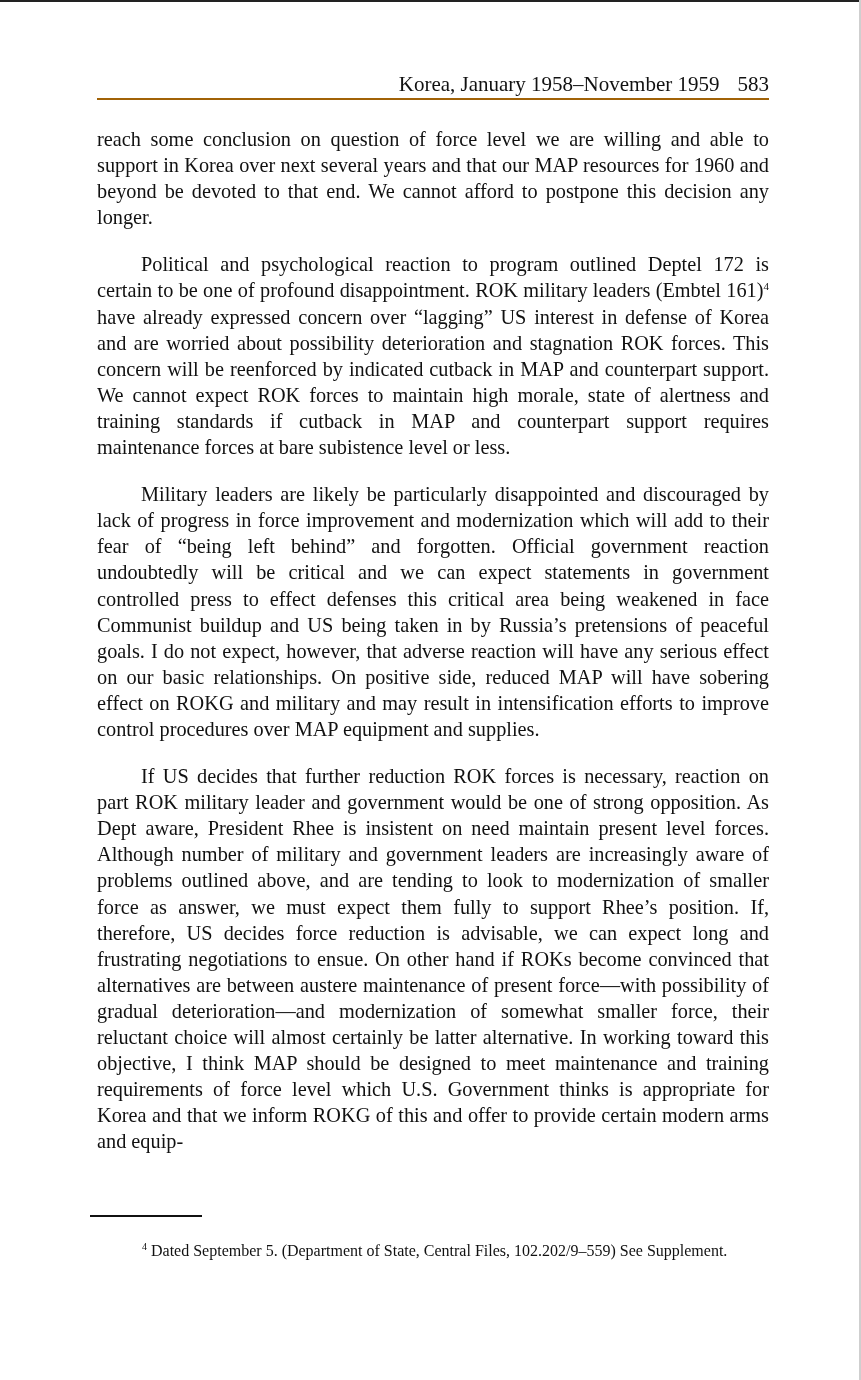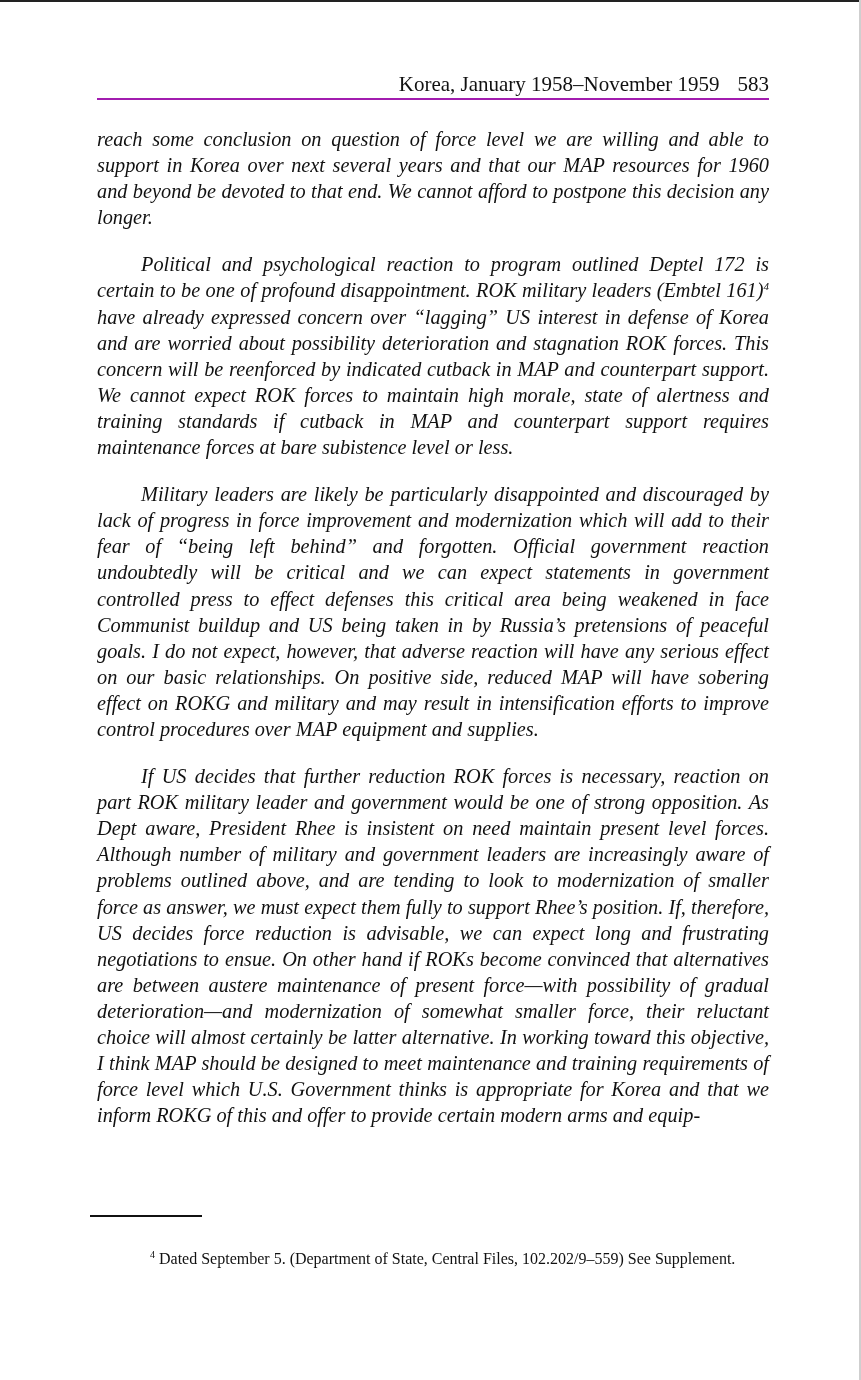--- a/index.html
+++ b/index.html
@@ -10,39 +10,39 @@
     }
     .top-edge {
       position: absolute; left: 0; top: 0; width: 861px; height: 2px; background: #222;
     }
     .right-edge {
       position: absolute; right: 0; top: 0; width: 2px; height: 1380px; background: #cfcfcf;
     }
     .running-head {
       position: absolute; left: 97px; top: 72px; width: 672px;
       text-align: right; font-size: 21px; line-height: 24px;
-      border-bottom: 2px solid #a21caf; padding-bottom: 2px;
+      border-bottom: 2px solid #a16207; padding-bottom: 2px;
     }
     .running-head .page-num { margin-left: 18px; }
     .text-block {
       position: absolute; left: 97px; top: 126px; width: 672px;
       font-size: 20.3px; line-height: 26.1px; text-align: justify;
       hyphens: manual;
     }
-    .text-block p { margin: 0; font-style: italic; }
+    .text-block p { margin: 0; }
     .text-block p.indent { text-indent: 44px; margin-top: 21px; }
     sup { font-size: 11px; line-height: 0; vertical-align: 7px; }
     .footnote-rule {
       position: absolute; left: 90px; top: 1215px; width: 112px; height: 2px; background: #111;
     }
     .footnote {
       position: absolute; left: 90px; top: 1233px; width: 679px;
       font-size: 16px; line-height: 19px; text-align: justify;
     }
-    .footnote .fn-first { text-indent: 44px; margin: 16px; font-family: Liberation Serif, serif; }
+    .footnote .fn-first { text-indent: 44px; margin: 8px; font-family: Liberation Serif, serif; }
     .footnote sup { font-size: 10px; vertical-align: 6px; }
   </style>
 </head>
 <body>
 
 <div class="top-edge"></div>
 <div class="right-edge"></div>
 
 <div class="running-head">
   <span>Korea, January 1958–November 1959</span><span class="page-num">583</span>

